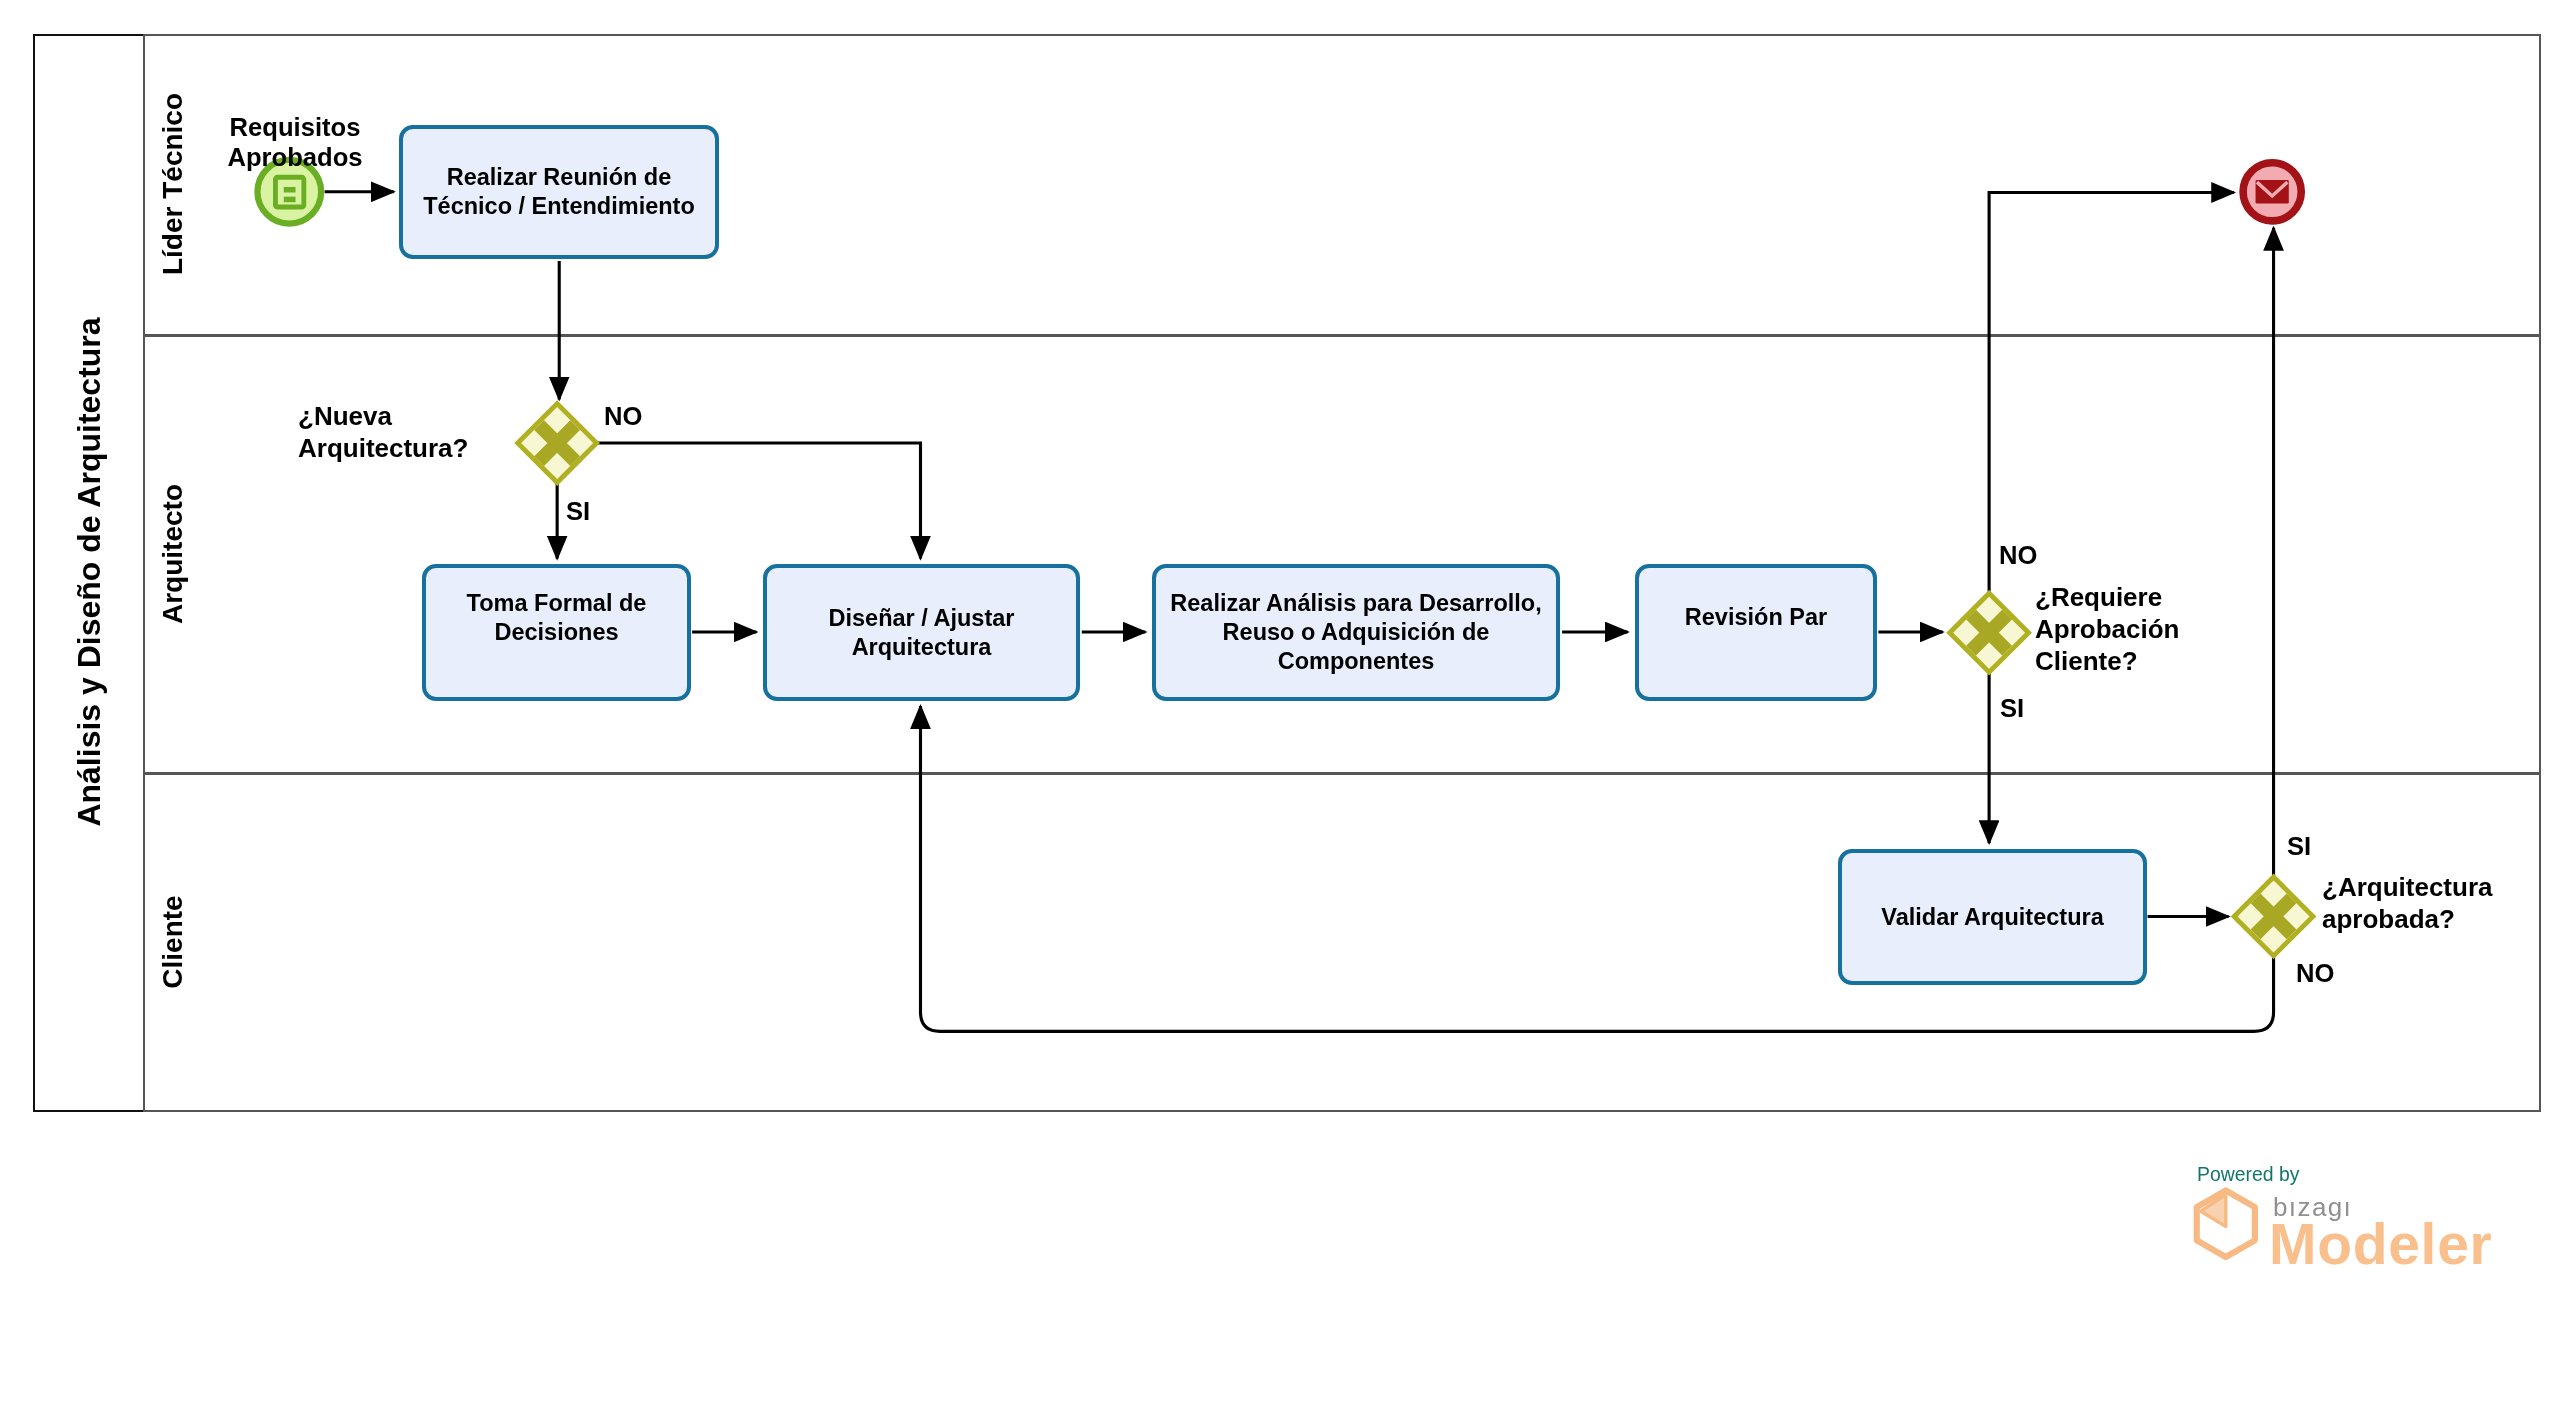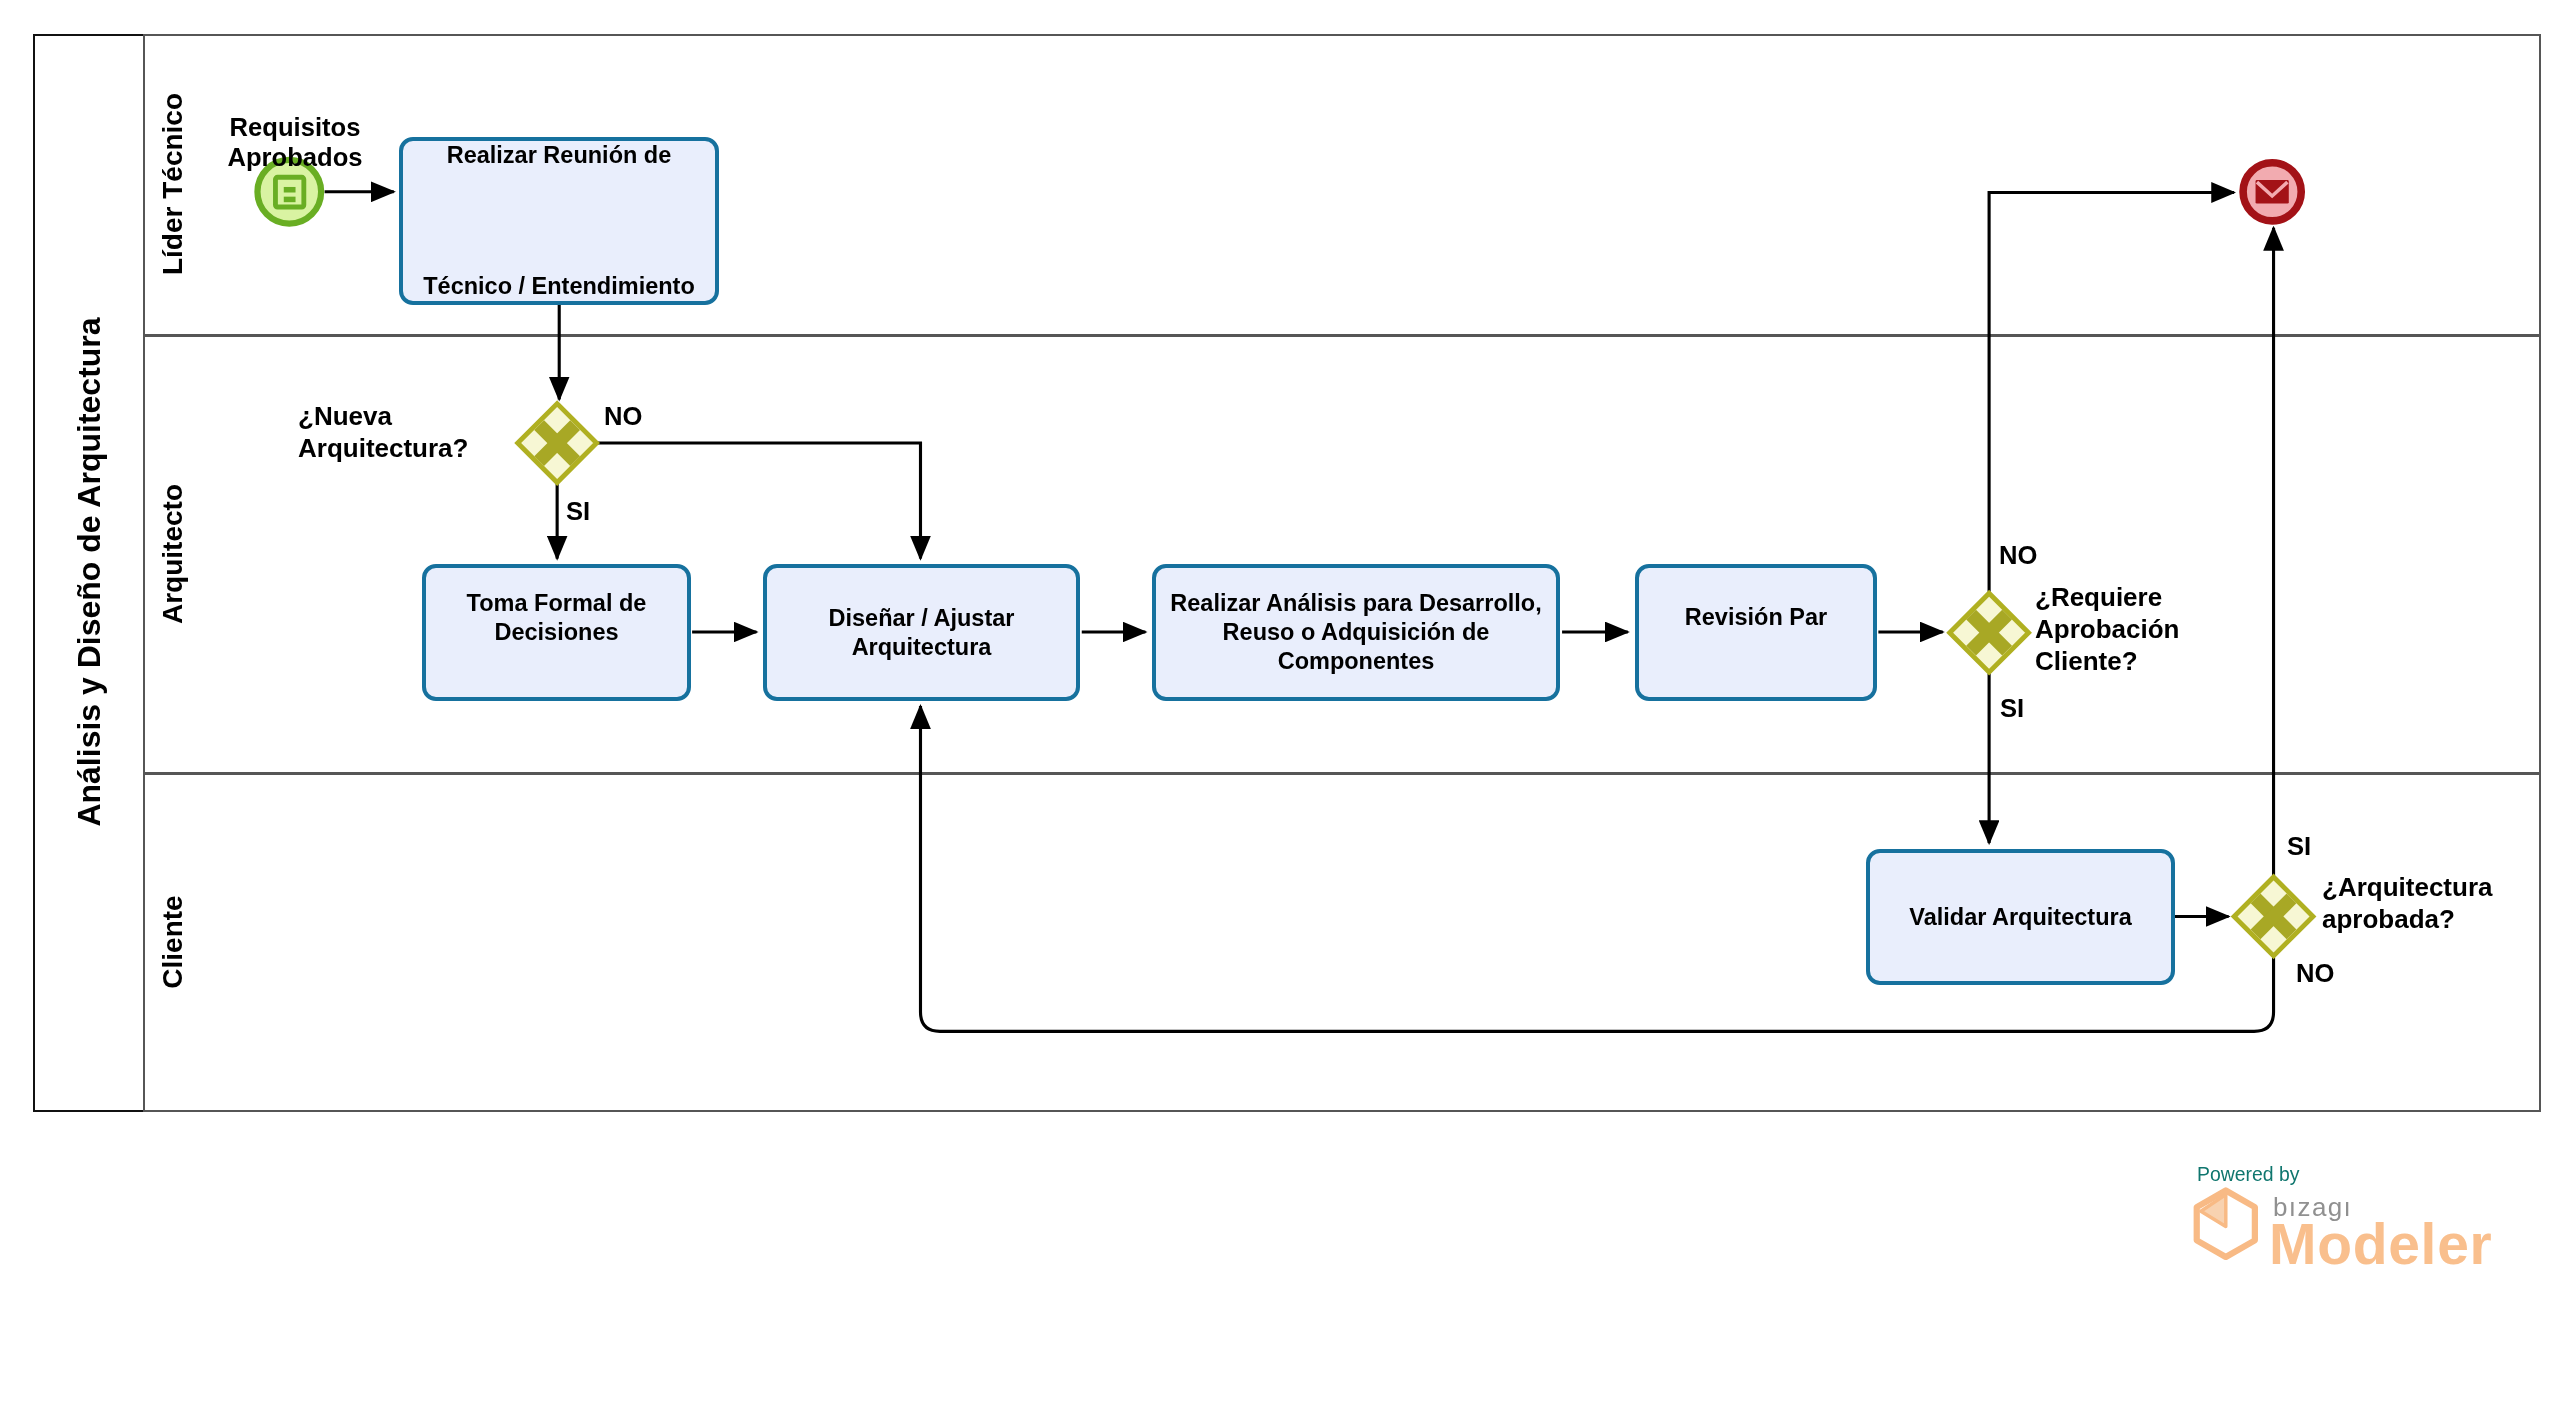--- a/index.html
+++ b/index.html
@@ -124,21 +124,21 @@
       <path d="M3216 1720 L3258 1744 L3258 1792 L3216 1816 L3174 1792 L3174 1744 Z" fill="#ffffff" stroke="#f8ba85" stroke-width="9" stroke-linejoin="round"></path>
       <path d="M3216 1726 L3216 1772 L3180 1750 Z" fill="#f8d2b0" stroke="#f8ba85" stroke-width="5" stroke-linejoin="round"></path>
     </g>
   </svg>
 
   <div class="abs flabel" style="left:205px;top:112px;width:180px;text-align:center;">
     <div>Requisitos</div>
     <div>Aprobados</div>
   </div>
 
-  <div class="abs task" style="left:399px;top:137px;width:320px;height:168px;justify-content:space-between;">
+  <div class="abs task" style="left:399px;top:125px;width:320px;height:134px;">
     <div class="task-line">Realizar Reunión de</div>
     <div class="task-line">Técnico / Entendimiento</div>
   </div>
 
   <div class="abs task has-marker" style="left:422px;top:564px;width:269px;height:137px;">
     <div class="task-line">Toma Formal de</div>
     <div class="task-line">Decisiones</div>
   </div>
 
   <div class="abs task" style="left:763px;top:564px;width:317px;height:137px;">
@@ -149,21 +149,21 @@
   <div class="abs task" style="left:1152px;top:564px;width:408px;height:137px;">
     <div class="task-line">Realizar Análisis para Desarrollo,</div>
     <div class="task-line">Reuso o Adquisición de</div>
     <div class="task-line">Componentes</div>
   </div>
 
   <div class="abs task has-marker" style="left:1635px;top:564px;width:242px;height:137px;">
     <div class="task-line">Revisión Par</div>
   </div>
 
-  <div class="abs task" style="left:1838px;top:849px;width:309px;height:136px;margin-left:28px;">
+  <div class="abs task" style="left:1838px;top:849px;width:309px;height:136px;">
     <div class="task-line">Validar Arquitectura</div>
   </div>
 
   <div class="abs qlabel" style="left:298px;top:400px;width:242px;">
     <div>¿Nueva</div>
     <div>Arquitectura?</div>
   </div>
   <div class="abs flabel" style="left:604px;top:401px;">NO</div>
   <div class="abs flabel" style="left:566px;top:496px;">SI</div>
 

